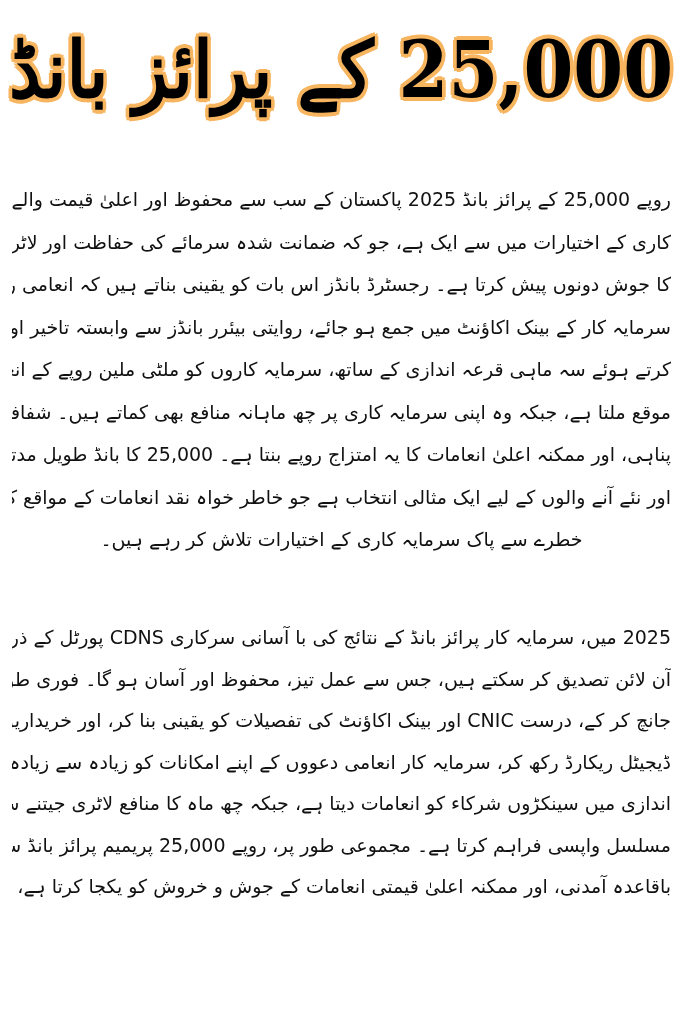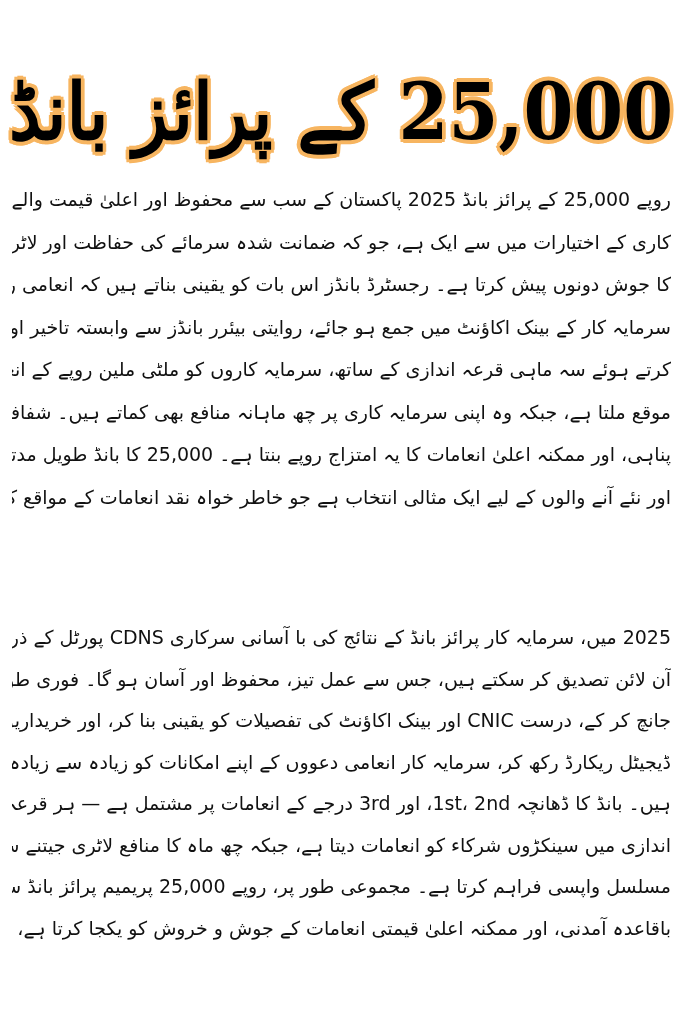--- a/index.html
+++ b/index.html
@@ -10,26 +10,26 @@
     body {
       width: 683px;
       height: 1024px;
       overflow: hidden;
       position: relative;
       font-family: "DejaVu Sans", sans-serif;
       color: #111111;
     }
     .title-wrap {
       position: absolute;
-      top: 11px;
+      top: 0;
       left: 0;
       width: 683px;
       height: 140px;
       display: flex;
-      align-items: flex-end;
+      align-items: center;
       justify-content: center;
     }
     .title {
       direction: rtl;
       font-family: "DejaVu Serif", serif;
       font-weight: bold;
       font-size: 78px;
       line-height: 1;
       color: #000000;
       -webkit-text-stroke: 0;
@@ -85,24 +85,24 @@
 
 <div class="article p1">
   <span class="line">روپے 25,000 کے پرائز بانڈ 2025 پاکستان کے سب سے محفوظ اور اعلیٰ قیمت والے سرمایہ</span>
   <span class="line">کاری کے اختیارات میں سے ایک ہے، جو کہ ضمانت شدہ سرمائے کی حفاظت اور لاٹری طرز کی جیت</span>
   <span class="line">کا جوش دونوں پیش کرتا ہے۔ رجسٹرڈ بانڈز اس بات کو یقینی بناتے ہیں کہ انعامی رقم براہ راست</span>
   <span class="line">سرمایہ کار کے بینک اکاؤنٹ میں جمع ہو جائے، روایتی بیئرر بانڈز سے وابستہ تاخیر اور خطرات کو ختم</span>
   <span class="line">کرتے ہوئے سہ ماہی قرعہ اندازی کے ساتھ، سرمایہ کاروں کو ملٹی ملین روپے کے انعامات جیتنے کا</span>
   <span class="line">موقع ملتا ہے، جبکہ وہ اپنی سرمایہ کاری پر چھ ماہانہ منافع بھی کماتے ہیں۔ شفافیت، حکومت کی پشت</span>
   <span class="line">پناہی، اور ممکنہ اعلیٰ انعامات کا یہ امتزاج روپے بنتا ہے۔ 25,000 کا بانڈ طویل مدتی سرمایہ کاروں</span>
   <span class="line">اور نئے آنے والوں کے لیے ایک مثالی انتخاب ہے جو خاطر خواہ نقد انعامات کے مواقع کے ساتھ</span>
+  <span class="line last">خطرے سے پاک سرمایہ کاری کے اختیارات تلاش کر رہے ہیں۔</span>
 </div>
 
 <div class="article p2">
   <span class="line">2025 میں، سرمایہ کار پرائز بانڈ کے نتائج کی با آسانی سرکاری CDNS پورٹل کے ذریعے</span>
   <span class="line">آن لائن تصدیق کر سکتے ہیں، جس سے عمل تیز، محفوظ اور آسان ہو گا۔ فوری طور پر نتائج کی</span>
   <span class="line">جانچ کر کے، درست CNIC اور بینک اکاؤنٹ کی تفصیلات کو یقینی بنا کر، اور خریداریوں کا</span>
   <span class="line">ڈیجیٹل ریکارڈ رکھ کر، سرمایہ کار انعامی دعووں کے اپنے امکانات کو زیادہ سے زیادہ کر سکتے</span>
-  <span class="line">ہیں۔ بانڈ کا ڈھانچہ 1st، 2nd، اور 3rd درجے کے انعامات پر مشتمل ہے — ہر قرعہ</span>
   <span class="line">اندازی میں سینکڑوں شرکاء کو انعامات دیتا ہے، جبکہ چھ ماہ کا منافع لاٹری جیتنے سے قطع نظر</span>
   <span class="line">مسلسل واپسی فراہم کرتا ہے۔ مجموعی طور پر، روپے 25,000 پریمیم پرائز بانڈ سیکیورٹی،</span>
   <span class="line">باقاعدہ آمدنی، اور ممکنہ اعلیٰ قیمتی انعامات کے جوش و خروش کو یکجا کرتا ہے، جو اسے پاکستان میں</span>
 </div>
 
 </body></html>

